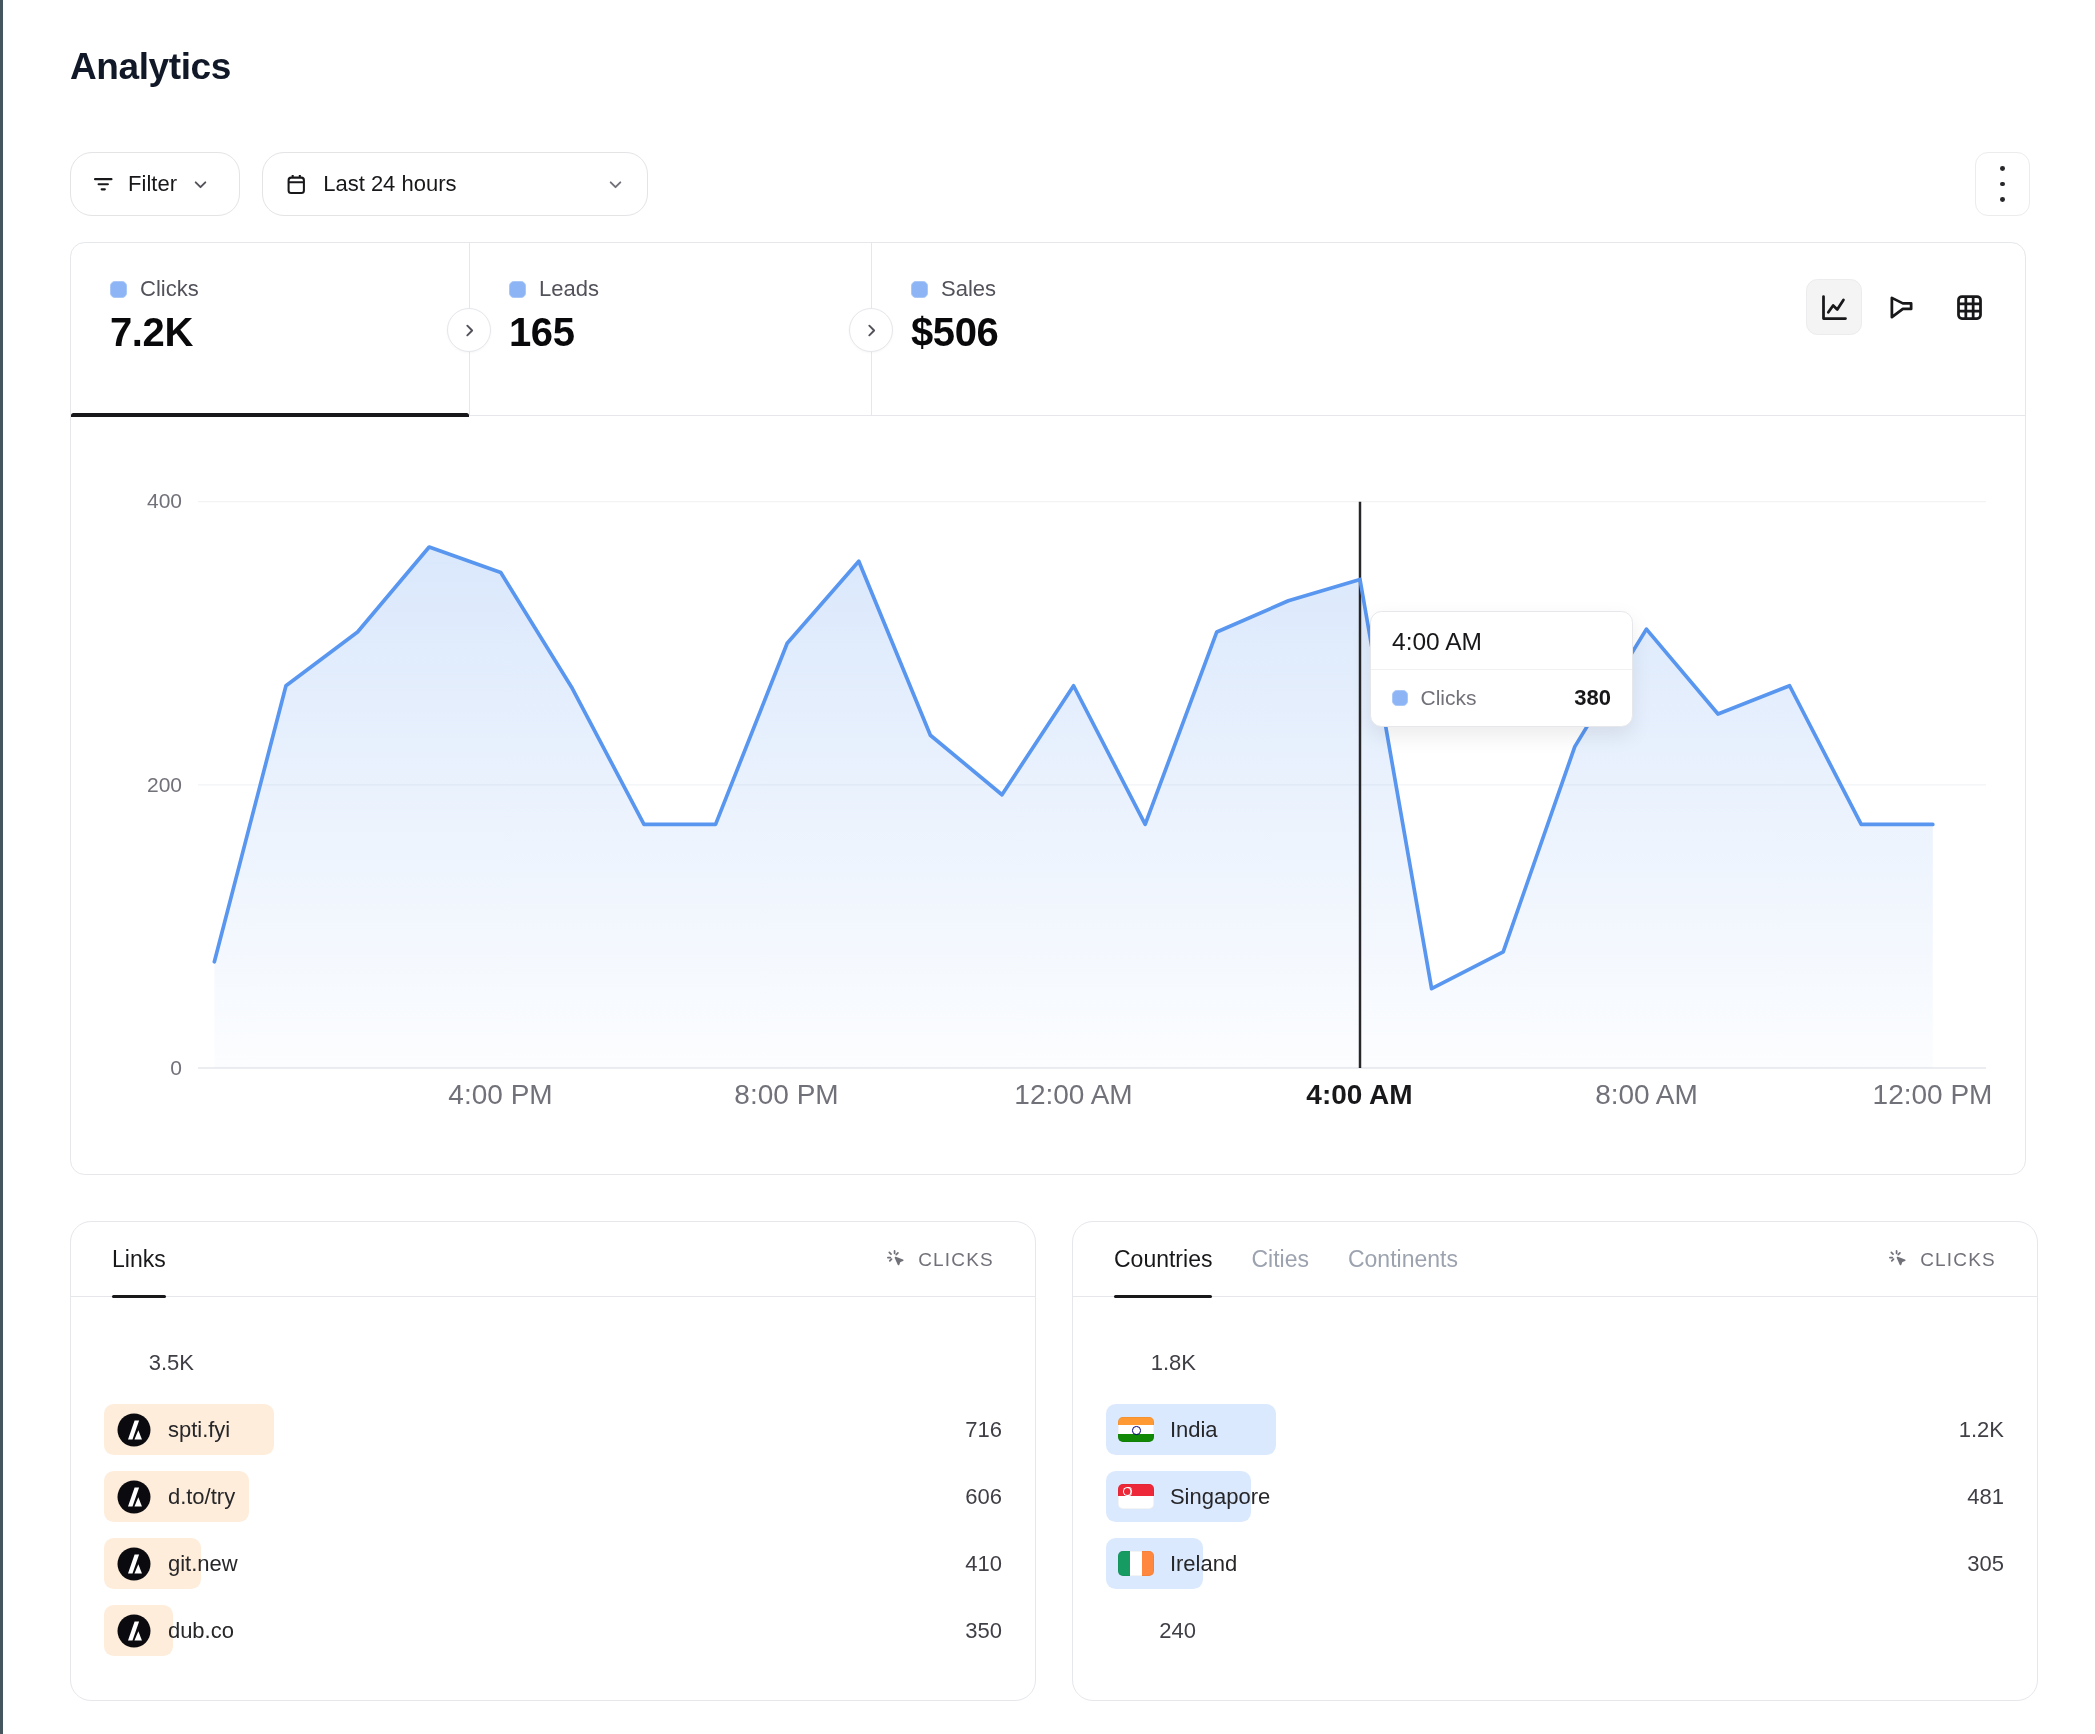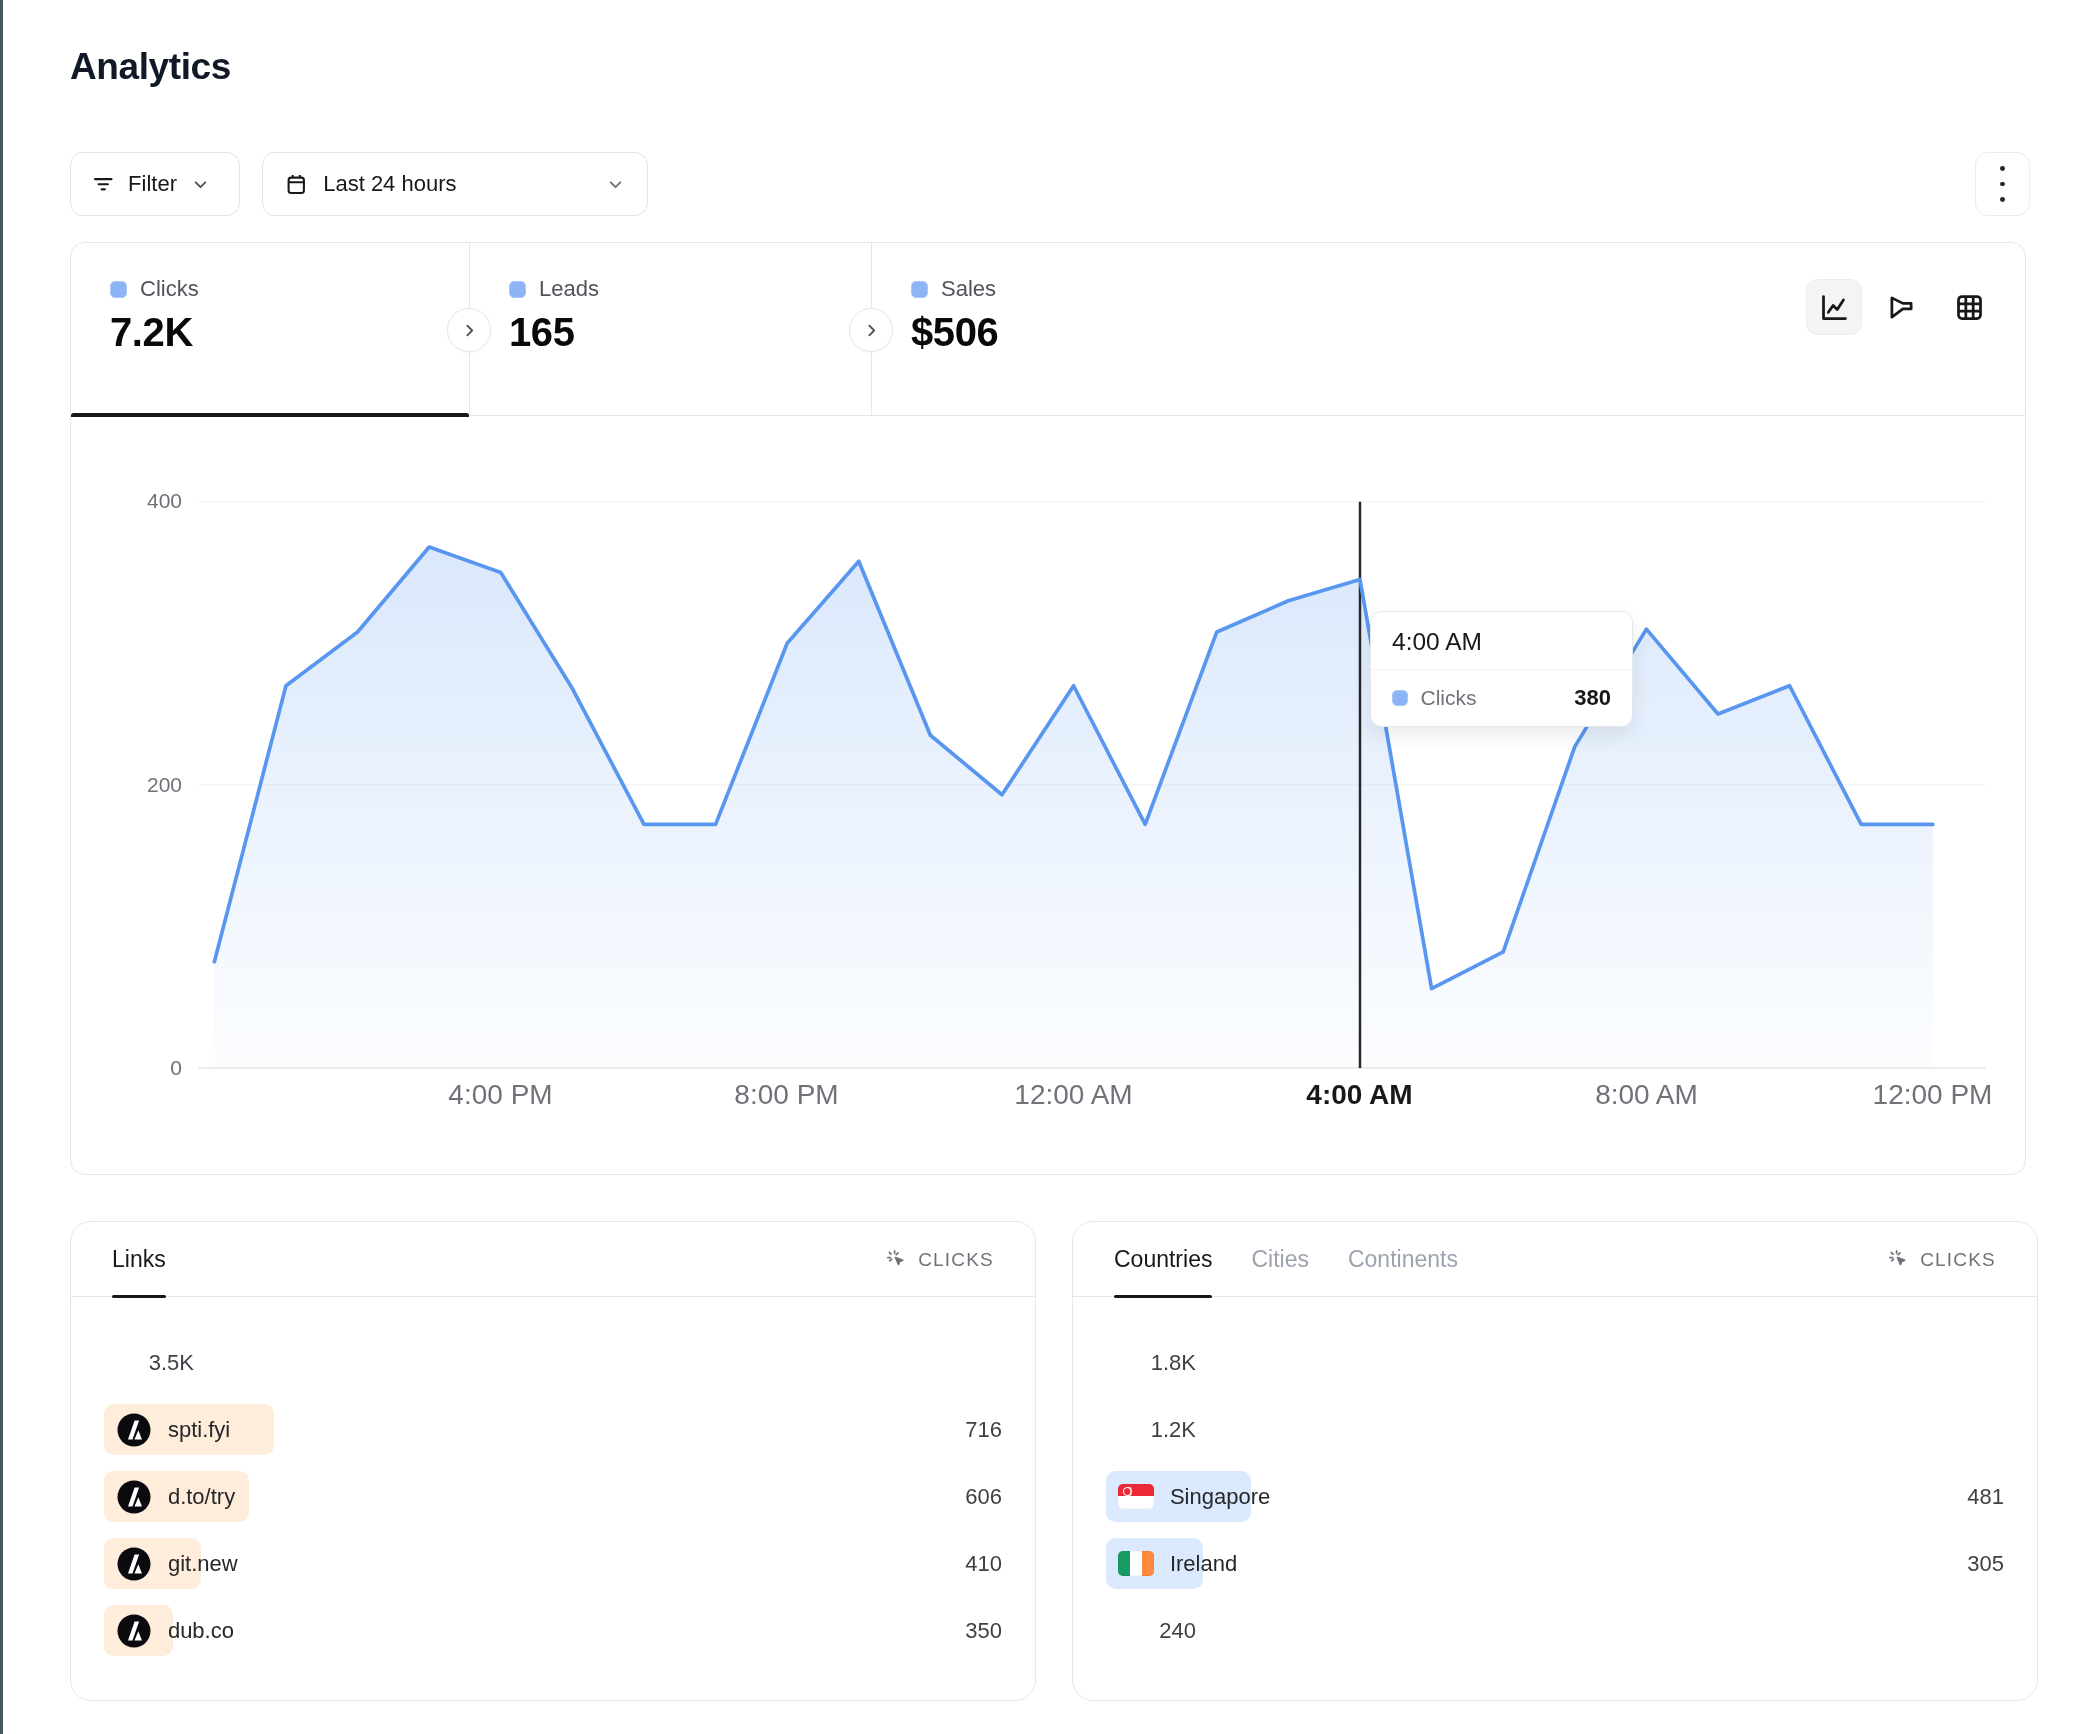--- a/index.html
+++ b/index.html
@@ -3,21 +3,21 @@
 <meta charset="utf-8">
 <style>
   * { margin:0; padding:0; box-sizing:border-box; }
   html,body { background:#fff; }
   body { font-family:"Liberation Sans", sans-serif; color:#18181b; }
   .page { position:relative; width:2096px; height:1735px; background:#fff; overflow:hidden; }
   .edge { position:absolute; left:0; top:0; width:2.5px; height:1735px; background:#45565e; }
 
   .page-title { position:absolute; left:70px; top:46px; font-size:37px; font-weight:700; letter-spacing:-0.4px; color:#111827; }
 
-  .btn { position:absolute; top:152px; height:64px; display:flex; align-items:center; background:#fff; border:1.2px solid #e4e4e7; border-radius:13px; cursor:pointer; }
+  .btn { position:absolute; top:152px; height:64px; display:flex; align-items:center; background:#fff; border:1.2px solid #e4e4e7; border-radius:22px; cursor:pointer; }
   .btn-filter { left:70px; width:170px; padding:0 19.6px; gap:13px; }
   .btn-date { left:262px; width:386px; padding:0 21px; gap:14.7px; }
   .btn-date .spacer { flex:1; }
   .btn-kebab { left:1975px; width:55px; top:152px; height:64px; border-radius:13px; flex-direction:column; justify-content:center; gap:10.6px; align-items:center; display:flex; position:absolute; background:#fff; border:1.2px solid #ececee; cursor:pointer; }
   .btn-kebab i { width:4.9px; height:4.9px; border-radius:50%; background:#27272a; }
   .btn-label { font-size:22px; color:#18181b; font-weight:500; }
   .icon { display:inline-flex; flex:none; }
 
   .chart-card { position:absolute; left:70px; top:242px; width:1956px; height:933px; border:1.2px solid #e5e7eb; border-radius:14.7px; background:#fff; }
 
@@ -331,20 +331,27 @@
             </svg>
         </span>
         <span>CLICKS</span>
       </div>
     </div>
     <div class="rows" id="countries-rows">
         <div class="lrow" style="top: 0px;">
           <span class="lvalue">1.8K</span>
         </div>
         <div class="lrow" style="top: 67px;">
+          <div class="bar-zone">
+            <div class="lbar" style="width: 21%; background: rgb(219, 233, 254);"></div>
+            <div class="lcontent">
+              <span class="flag flag-in"></span>
+              <span class="llabel">India</span>
+            </div>
+          </div>
           <span class="lvalue">1.2K</span>
         </div>
         <div class="lrow" style="top: 134px;">
           <div class="bar-zone">
             <div class="lbar" style="width: 18%; background: rgb(219, 233, 254);"></div>
             <div class="lcontent">
               <span class="flag flag-sg"></span>
               <span class="llabel">Singapore</span>
             </div>
           </div>

